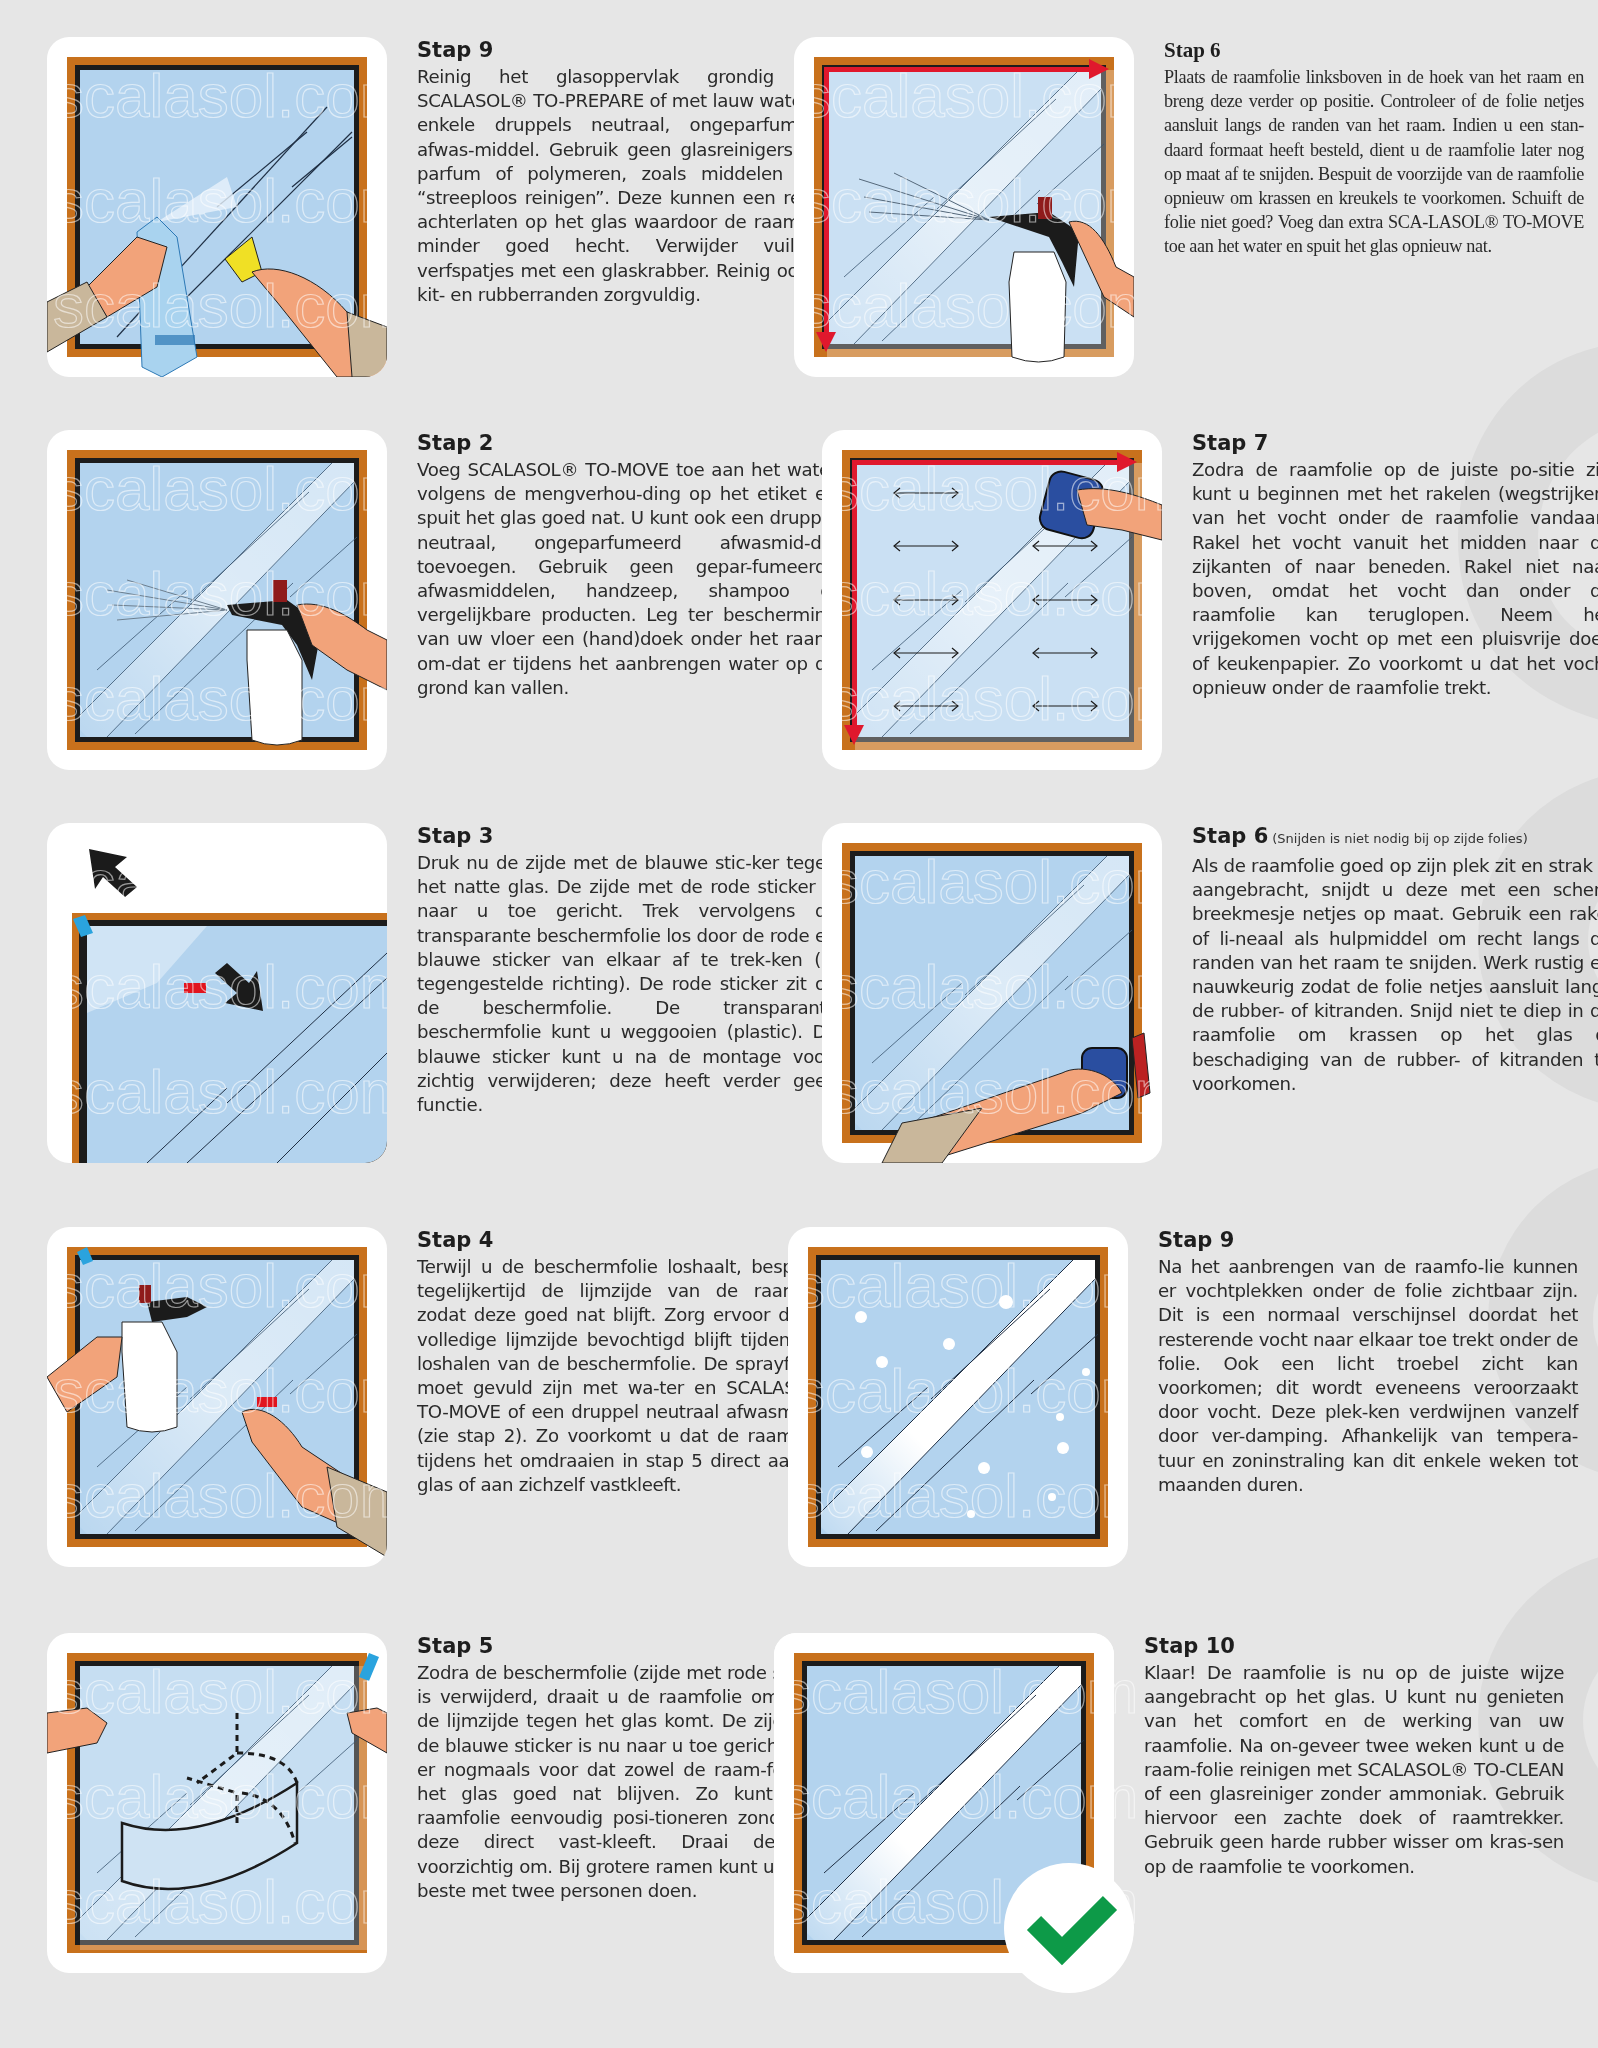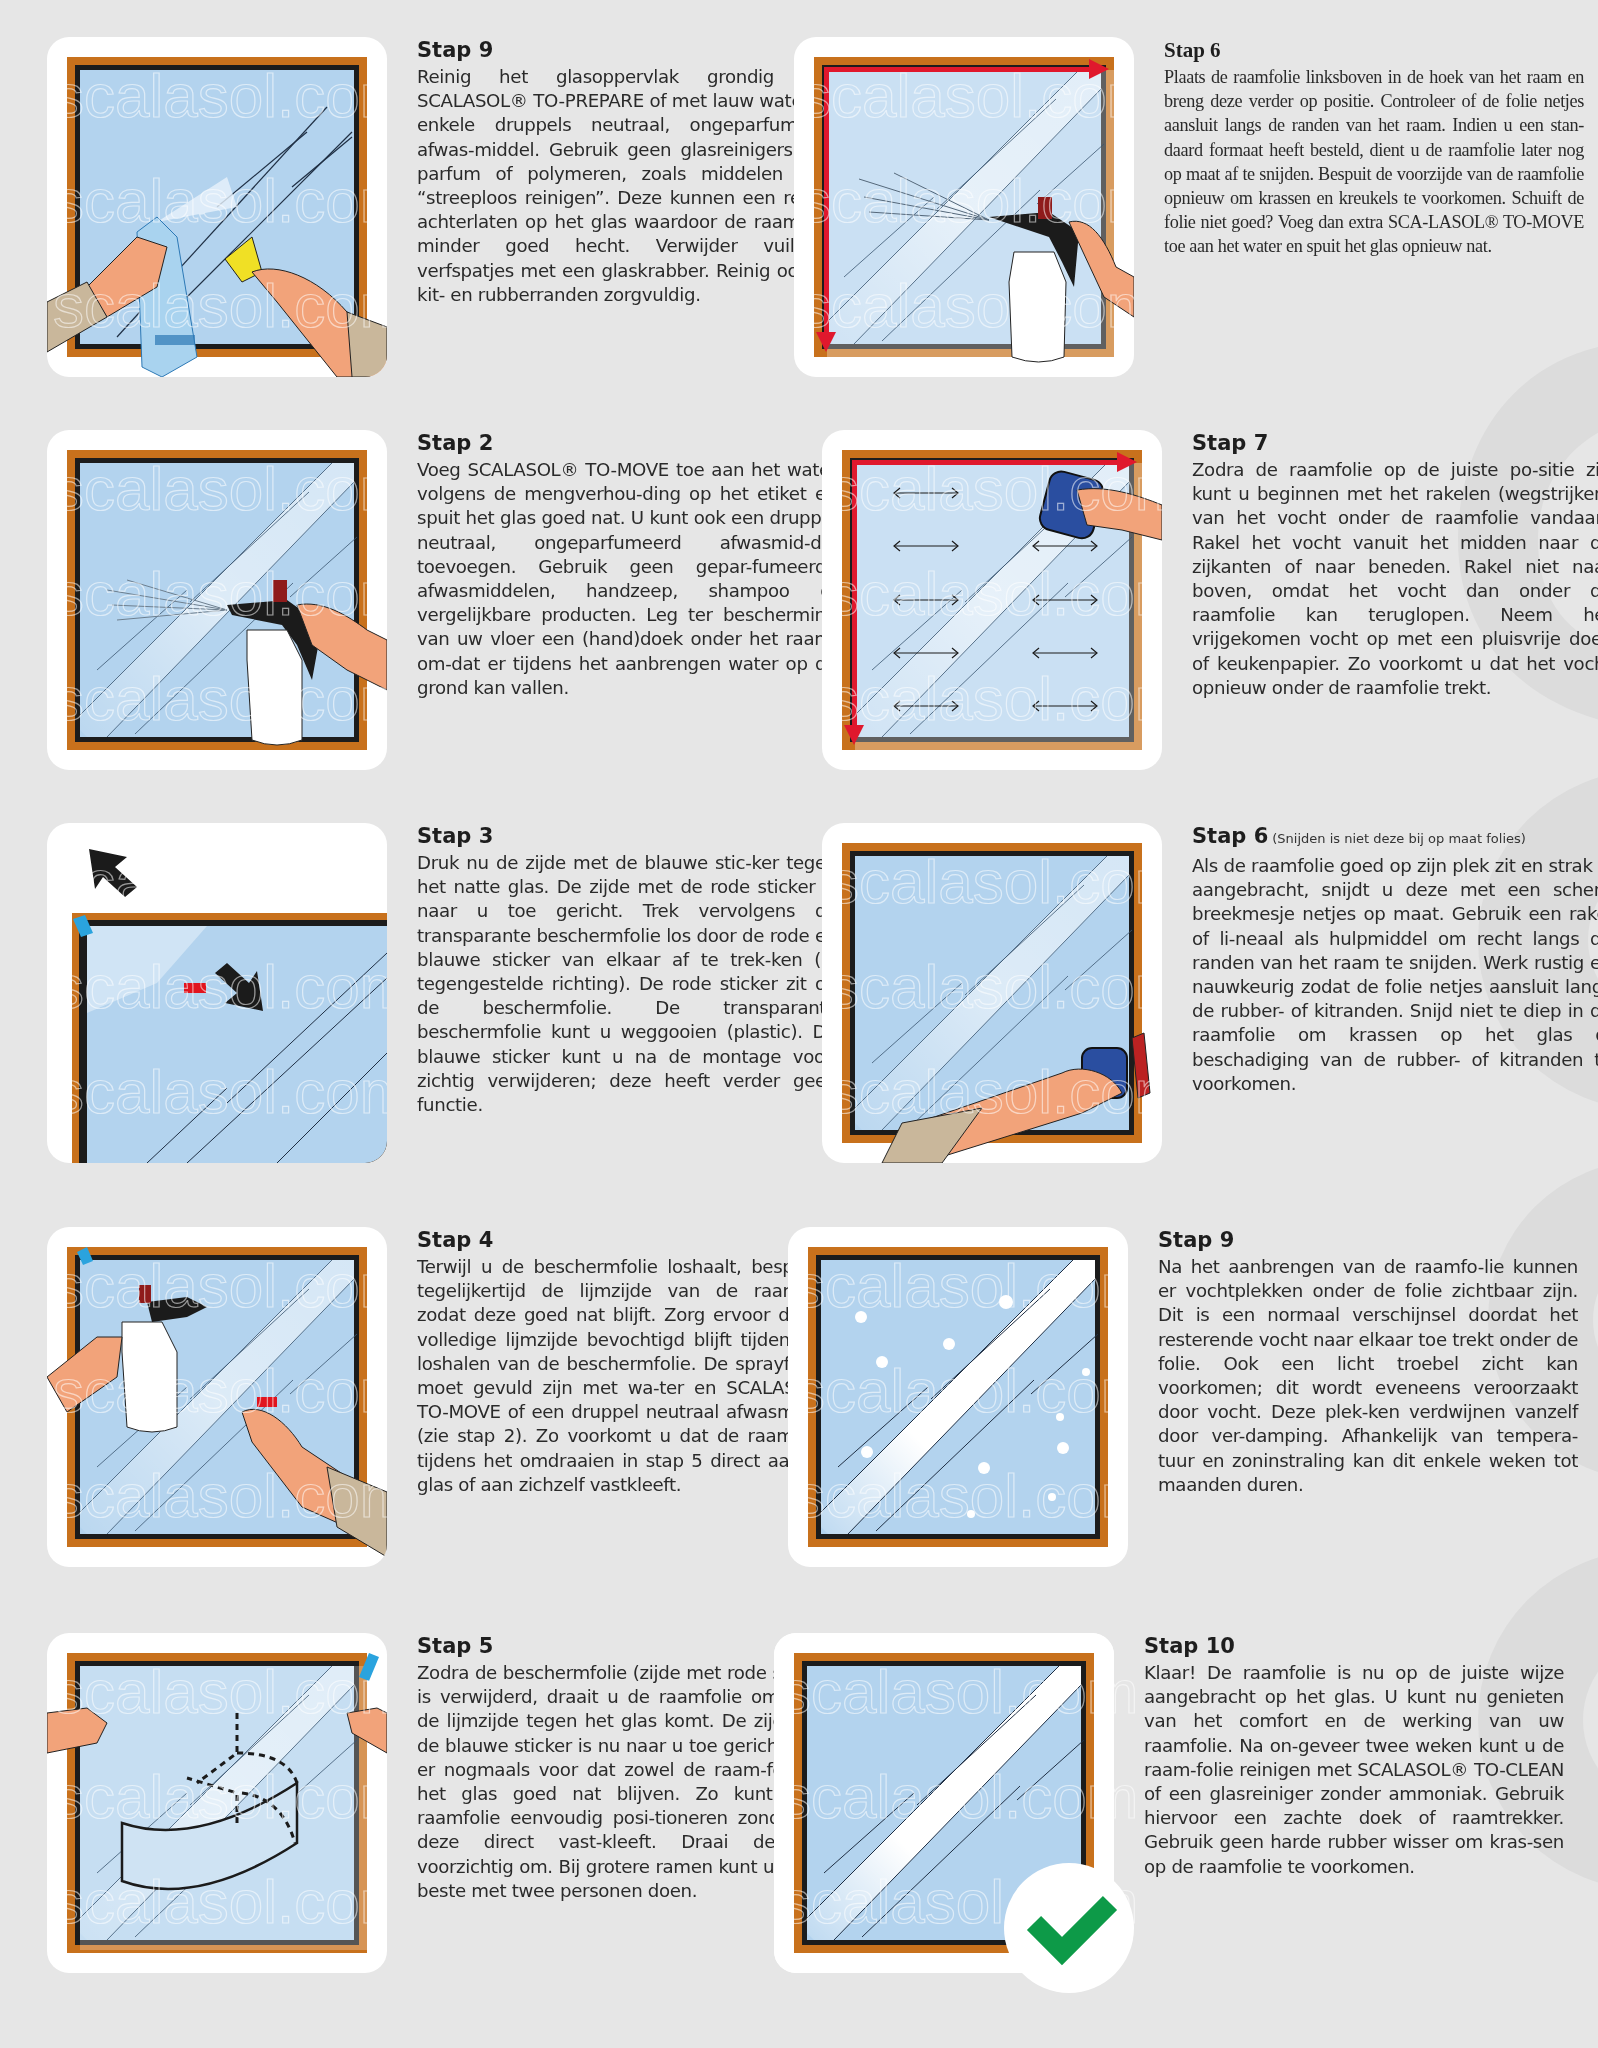--- a/index.html
+++ b/index.html
@@ -294,21 +294,21 @@
       <use href="#window"></use>
       <use href="#glareSoft"></use>
       <rect x="260" y="225" width="45" height="50" rx="10" fill="#2a4ea0" stroke="#111" stroke-width="2"></rect>
       <polygon points="310,215 322,210 328,270 316,275" fill="#b22" stroke="#222"></polygon>
       <path d="M240 250 C260 240 290 250 300 270 L260 290 L100 340 L80 340 L95 300 Z" fill="#f2a37a" stroke="#222"></path>
       <path d="M80 300 L160 285 L120 340 L60 340 Z" fill="#c9b79b" stroke="#222"></path>
       <use href="#wmtext"></use>
     </svg>
   </div>
   <div class="text">
-    <div class="title"><span>Stap 6</span><span class="note">(Snijden is niet deze bij op maat folies)</span></div>
+    <div class="title"><span>Stap 6</span><span class="note">(Snijden is niet nodig bij op zijde folies)</span></div>
     <div class="body">Als de raamfolie goed op zijn plek zit en strak is aangebracht, snijdt u deze met een scherp breekmesje netjes op maat. Gebruik een rakel of li-neaal als hulpmiddel om recht langs de randen van het raam te snijden. Werk rustig en nauwkeurig zodat de folie netjes aansluit langs de rubber- of  kitranden. Snijd niet te diep in de raamfolie om krassen op het glas of beschadiging van de rubber- of kitranden te voorkomen.</div>
   </div>
 </div>
 
 <div class="step" style="left:788px;top:1227px;">
   <div class="card">
     <svg viewBox="0 0 340 340">
       <use href="#window"></use>
       <use href="#glare"></use>
       <g fill="#ffffff">

